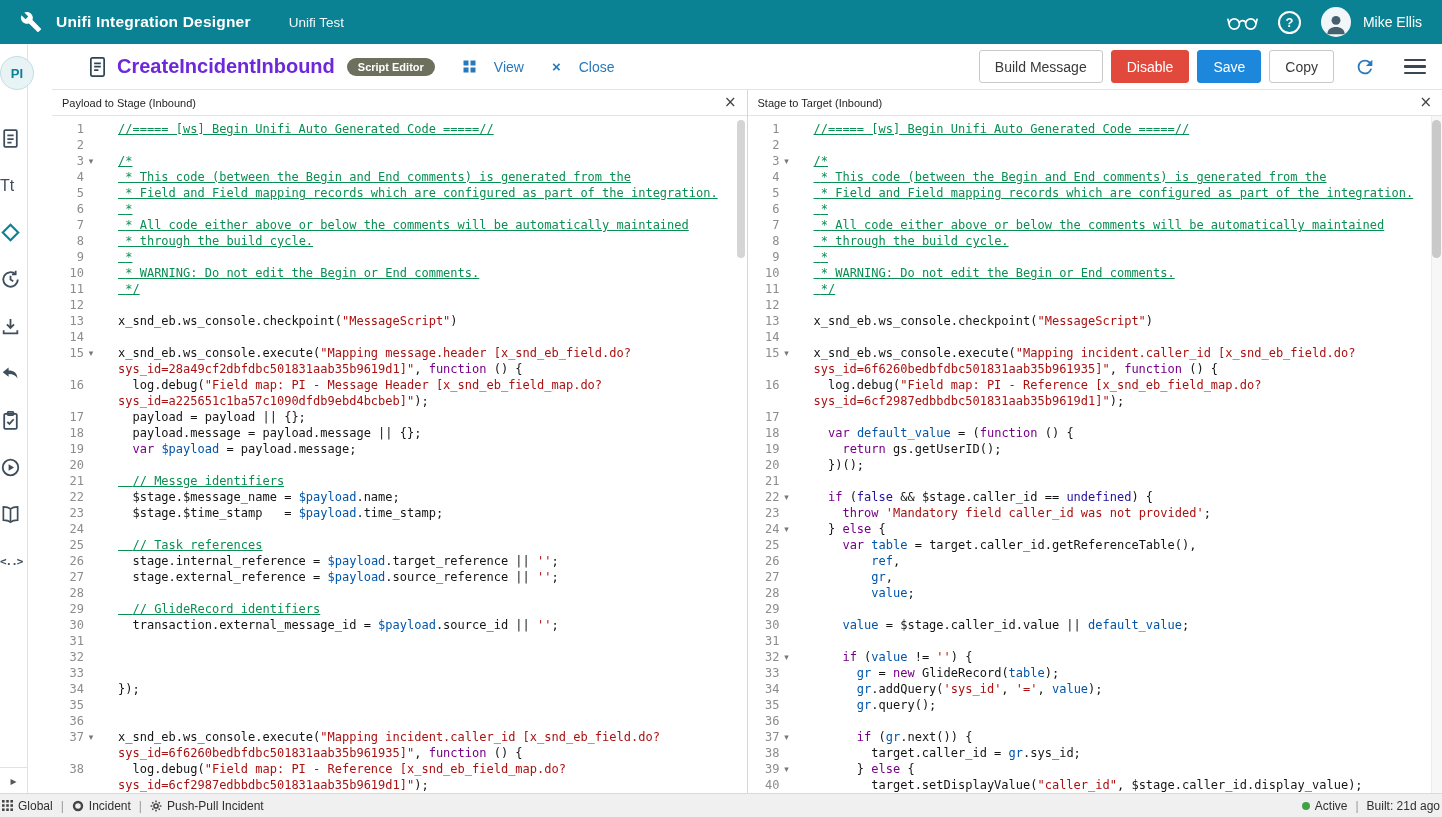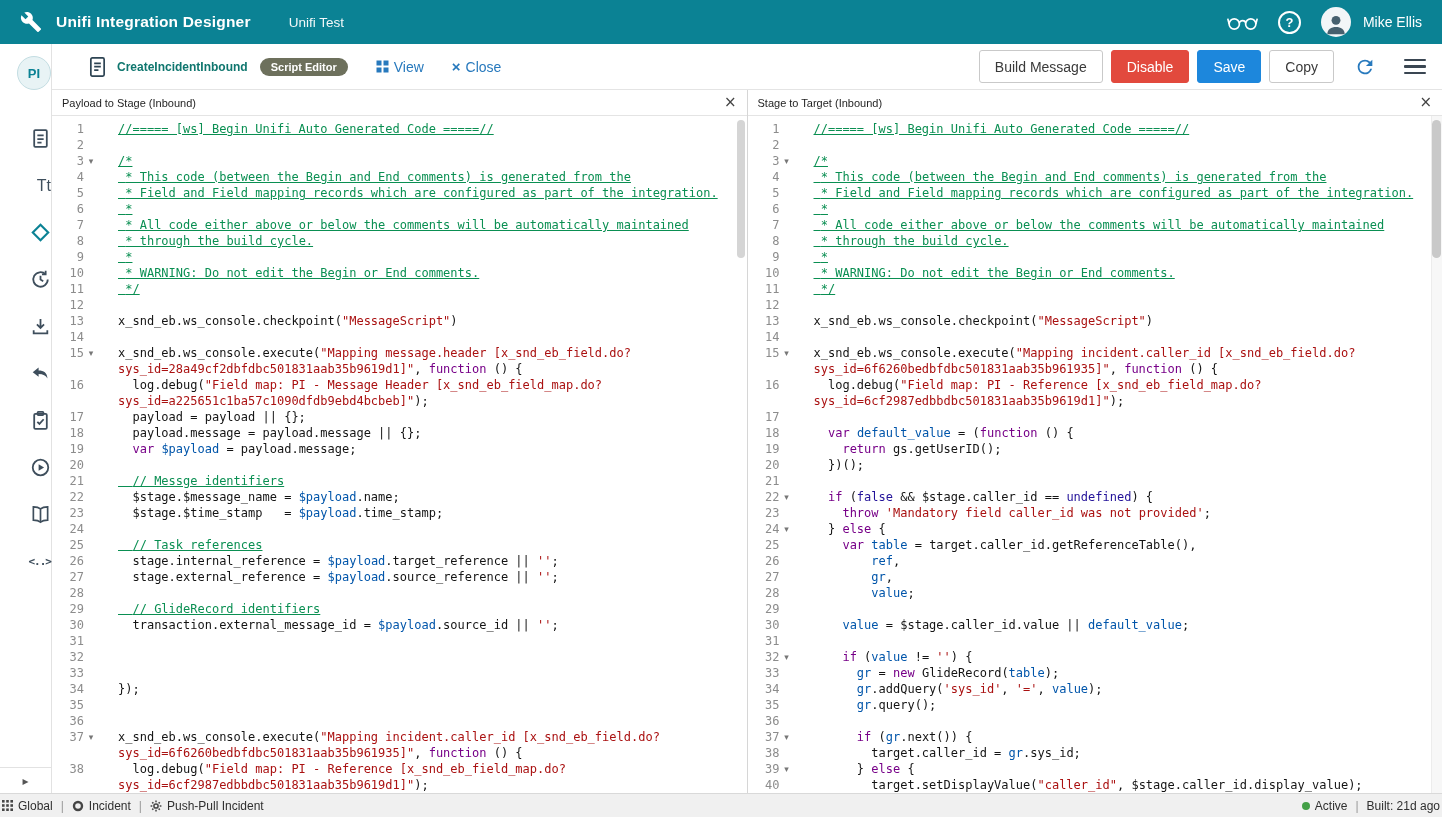--- a/index.html
+++ b/index.html
@@ -13,34 +13,34 @@
   .app-subtitle{font-size:13.5px;margin-left:38px;opacity:.95;}
   .topbar-right{margin-left:auto;display:flex;align-items:center;gap:20px;}
   .help-circle{width:23px;height:23px;border:2px solid #fff;border-radius:50%;display:flex;align-items:center;justify-content:center;font-size:13px;font-weight:bold;cursor:pointer;}
   .avatar{width:30px;height:30px;border-radius:50%;background:#f2f6f8;display:flex;align-items:flex-end;justify-content:center;overflow:hidden;cursor:pointer;}
   .user-name{font-size:14px;margin-left:-8px;}
 
   
   .header{position:absolute;top:44px;left:52px;right:0;height:46px;background:#fff;border-bottom:1px solid #e4e4e4;display:flex;align-items:center;padding-left:36px;z-index:4;}
   .header-left{display:flex;align-items:center;}
   .doc-icon{display:flex;margin-right:10px;}
-  .rec-title{font-size:12px;font-weight:bold;color:#0f766e;}
+  .rec-title{font-size:20px;font-weight:bold;color:#6d28d9;}
   .badge{margin-left:12px;background:#6d705c;color:#fff;font-size:11px;font-weight:bold;padding:3px 11px;border-radius:10px;white-space:nowrap;}
-  .hlink{margin-left:28px;color:#2779bd;font-size:14px;display:flex;align-items:center;gap:5px;cursor:pointer;}
+  .hlink{margin-left:28px;color:#2779bd;font-size:14px;display:flex;align-items:center;gap:18px;cursor:pointer;}
   .hlink .x-glyph{font-size:15px;font-weight:bold;line-height:1;}
   .header-right{margin-left:auto;display:flex;align-items:center;gap:8px;padding-right:16px;}
   .btn{height:33px;padding:0 15px;font-size:14px;border-radius:3px;border:1px solid #c9c9c9;background:#fff;color:#3a3a3a;font-family:inherit;cursor:pointer;}
   .btn-danger{background:#e2493d;border-color:#e2493d;color:#fff;}
   .btn-primary{background:#1d87dc;border-color:#1d87dc;color:#fff;}
   .refresh{display:flex;margin-left:12px;cursor:pointer;}
   .hamburger{margin-left:20px;display:flex;flex-direction:column;gap:4px;cursor:pointer;}
   .hamburger span{display:block;width:22px;height:2.5px;background:#3a4652;border-radius:1px;}
 
   
-  .sidebar{position:absolute;top:44px;left:0;width:52px;bottom:24px;background:#fff;border-right:1px solid #e2e2e2;z-index:6;display:flex;flex-direction:column;align-items:flex-end;}
+  .sidebar{position:absolute;top:44px;left:0;width:28px;bottom:24px;background:#fff;border-right:1px solid #e2e2e2;z-index:6;display:flex;flex-direction:column;align-items:flex-start;}
   .pi-avatar{width:34px;height:34px;margin-top:12px;border-radius:50%;background:#e8f3f5;border:1px solid #c3dde2;color:#0b8294;font-weight:bold;font-size:13px;display:flex;align-items:center;justify-content:center;cursor:pointer;}
   .side-item{margin-top:26px;height:21px;display:flex;align-items:center;justify-content:center;cursor:pointer;}
   .side-item.first{margin-top:38px;}
   .tt-glyph{font-size:16px;font-weight:normal;color:#3e4e5c;}
   .code-glyph{font-family:"DejaVu Sans Mono",monospace;font-size:11px;font-weight:bold;color:#3e4e5c;letter-spacing:-1px;}
   .side-footer{margin-top:auto;width:100%;border-top:1px solid #e2e2e2;height:26px;display:flex;align-items:center;justify-content:center;color:#555;font-size:12px;cursor:pointer;}
 
   
   .main{position:absolute;top:90px;left:52px;right:0;bottom:24px;display:flex;background:#fff;}
   .panel{flex:1 1 0;min-width:0;display:flex;flex-direction:column;background:#fff;}

